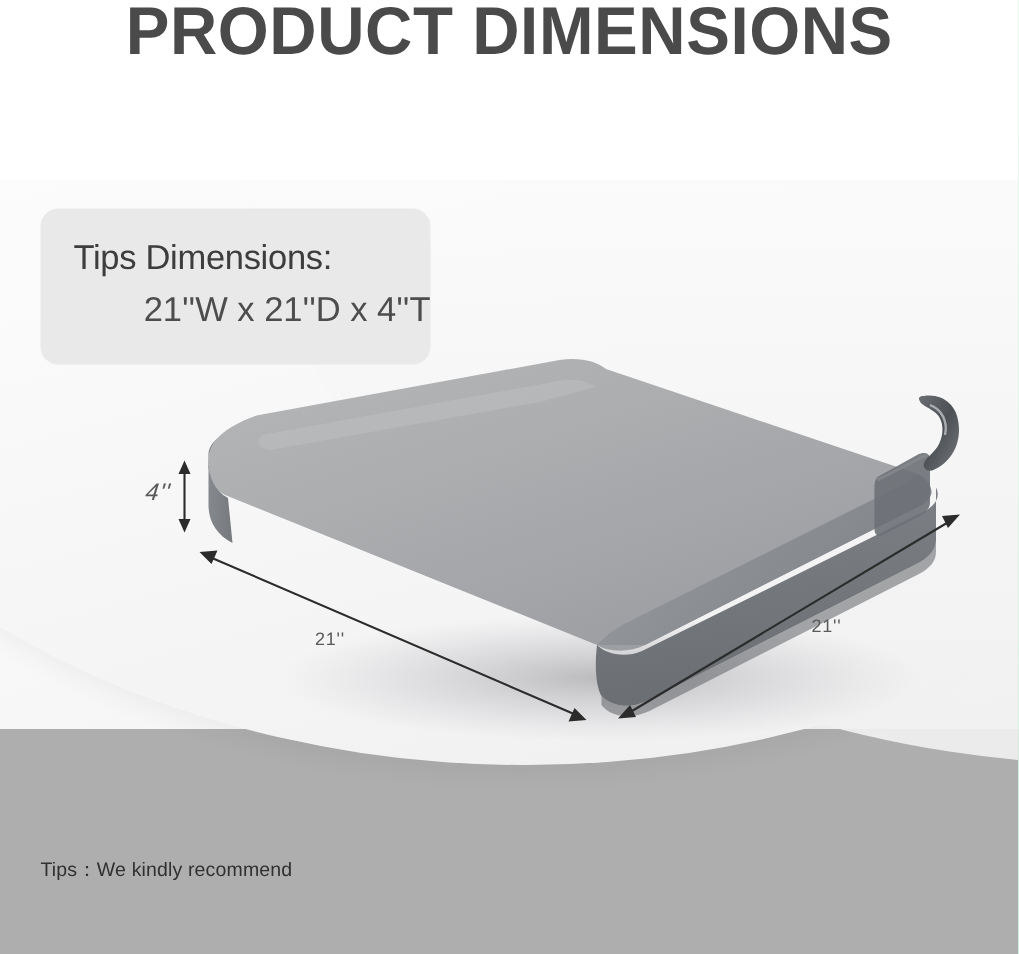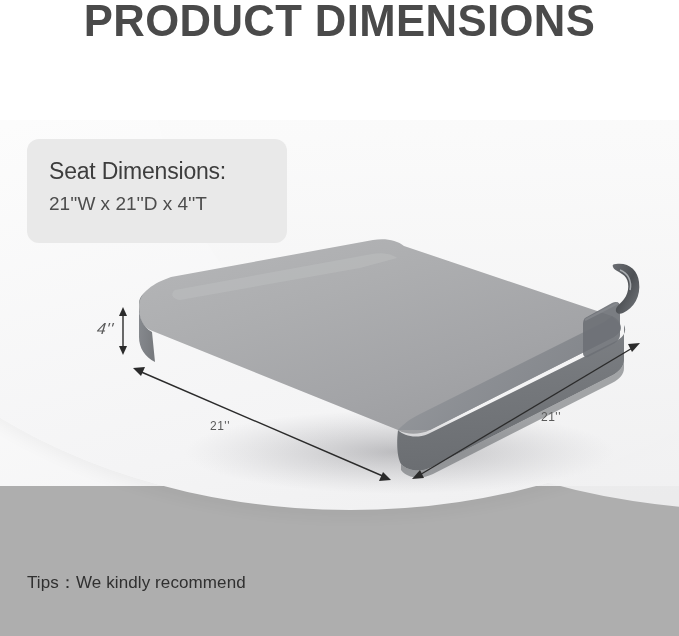--- a/index.html
+++ b/index.html
@@ -85,25 +85,26 @@
     box-sizing: border-box;
     padding: 18px 0 0 22px;
   }
   .info-title {
     font-size: 23px;
     color: #3d3d3d;
     line-height: 1.25;
     letter-spacing: -0.2px;
   }
   .info-sub {
-    font-size: 19px;
+    font-size: 23px;
     color: #4d4d4d;
     line-height: 1.45;
     letter-spacing: 0px;
     margin-top: 4px;
+    text-align: right;
   }
 
   
   .cushion {
     position: absolute;
     left: 0;
     top: 0;
     width: 679px;
     height: 636px;
     pointer-events: none;
@@ -131,21 +132,21 @@
   .dim-right {
     left: 541px;
     top: 410px;
   }
 
   
   .tips {
     position: absolute;
     left: 27px;
     top: 571px;
-    font-size: 17px;
+    font-size: 13px;
     line-height: 1.45;
     color: #303030;
     letter-spacing: 0.1px;
     text-align: center;
   }
   .tips div { white-space: nowrap; }
 </style>
 </head>
 <body>
 
@@ -153,21 +154,21 @@
 
   <div class="bg-base"></div>
   <div class="bg-gray-band"></div>
   <div class="bg-ellipse"></div>
   <div class="bg-ellipse-2"></div>
   <div class="bg-topwhite"></div>
 
   <div class="title">PRODUCT DIMENSIONS</div>
 
   <div class="info-box">
-    <div class="info-title">Seat Dimensions:</div>
+    <div class="info-title">Tips Dimensions:</div>
     <div class="info-sub">21''W x 21''D x 4''T</div>
   </div>
 
   <svg class="cushion" viewBox="0 0 679 636" xmlns="http://www.w3.org/2000/svg">
     <defs>
       <linearGradient id="gTop" x1="0.08" y1="0.05" x2="0.85" y2="1">
         <stop offset="0%" stop-color="#b4b5b7"></stop>
         <stop offset="30%" stop-color="#adaeb0"></stop>
         <stop offset="68%" stop-color="#a3a4a7"></stop>
         <stop offset="100%" stop-color="#999a9d"></stop>

